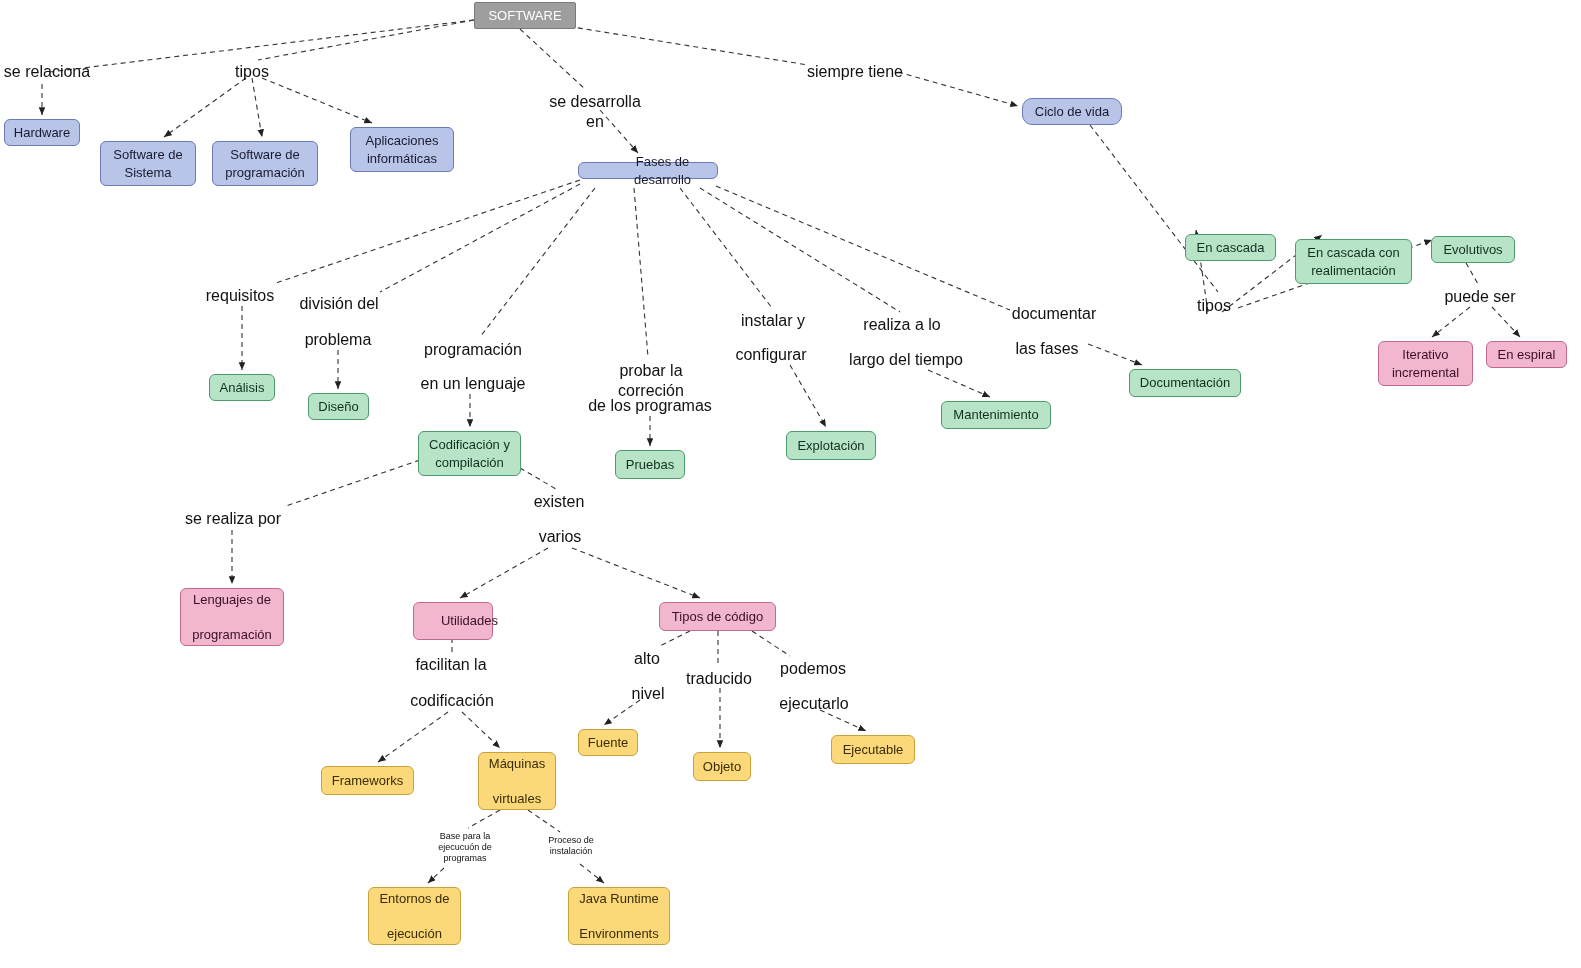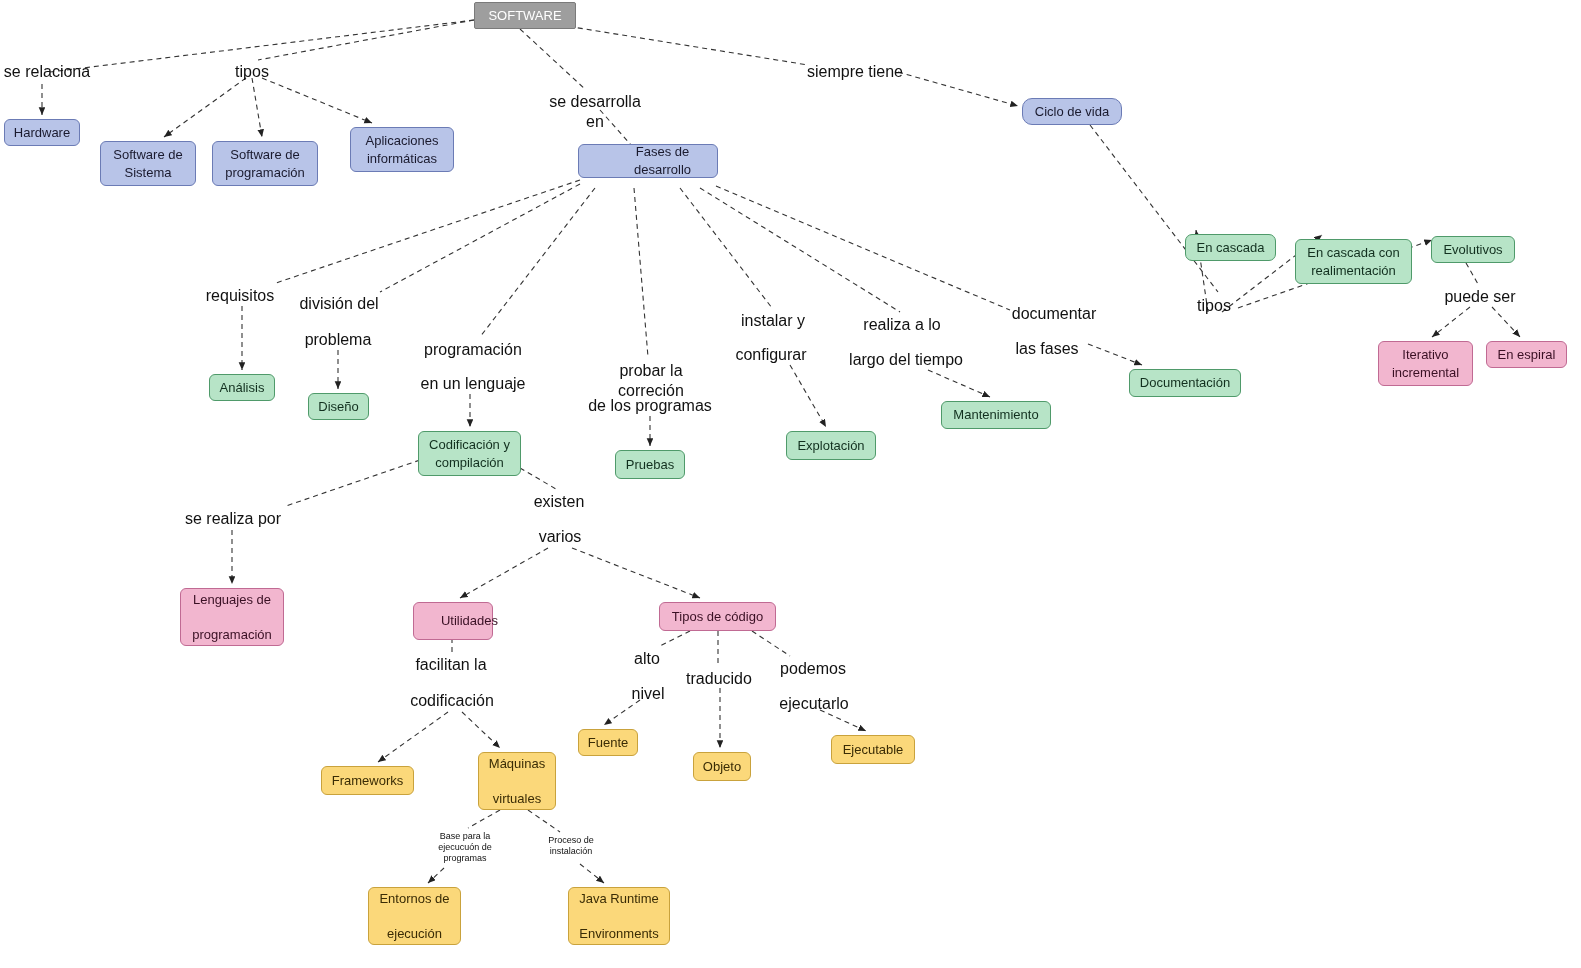--- a/index.html
+++ b/index.html
@@ -166,23 +166,23 @@
   </svg>
 
   <div class="node root" style="left:474px;top:2px;width:102px;height:27px;">SOFTWARE</div>
   <div class="node blue" style="left:4px;top:119px;width:76px;height:27px;">Hardware</div>
   <div class="node blue" style="left:100px;top:141px;width:96px;height:45px;">Software de
 Sistema</div>
   <div class="node blue" style="left:212px;top:141px;width:106px;height:45px;">Software de
 programación</div>
   <div class="node blue" style="left:350px;top:127px;width:104px;height:45px;">Aplicaciones
 informáticas</div>
-  <div class="node blue" style="left:578px;top:144px;width:140px;height:34px;padding-left:35px;">Fases de desarrollo</div>
+  <div class="node blue" style="left:578px;top:162px;width:140px;height:17px;padding-left:35px;">Fases de desarrollo</div>
   <div class="node blue" style="left:1022px;top:98px;width:100px;height:27px;border-radius:10px;">Ciclo de vida</div>
-  <div class="node green" style="left:1185px;top:234px;width:91px;height:27px;border-radius:7px;">En cascada</div>
+  <div class="node green" style="left:1185px;top:234px;width:91px;height:27px;">En cascada</div>
   <div class="node green" style="left:1295px;top:239px;width:117px;height:45px;">En cascada con
 realimentación</div>
   <div class="node green" style="left:1431px;top:236px;width:84px;height:27px;">Evolutivos</div>
   <div class="node pink" style="left:1378px;top:341px;width:95px;height:45px;">Iterativo
 incremental</div>
   <div class="node pink" style="left:1486px;top:341px;width:81px;height:27px;">En espiral</div>
   <div class="node green" style="left:209px;top:374px;width:66px;height:27px;">Análisis</div>
   <div class="node green" style="left:308px;top:393px;width:61px;height:27px;">Diseño</div>
   <div class="node green" style="left:418px;top:431px;width:103px;height:45px;">Codificación y
 compilación</div>

